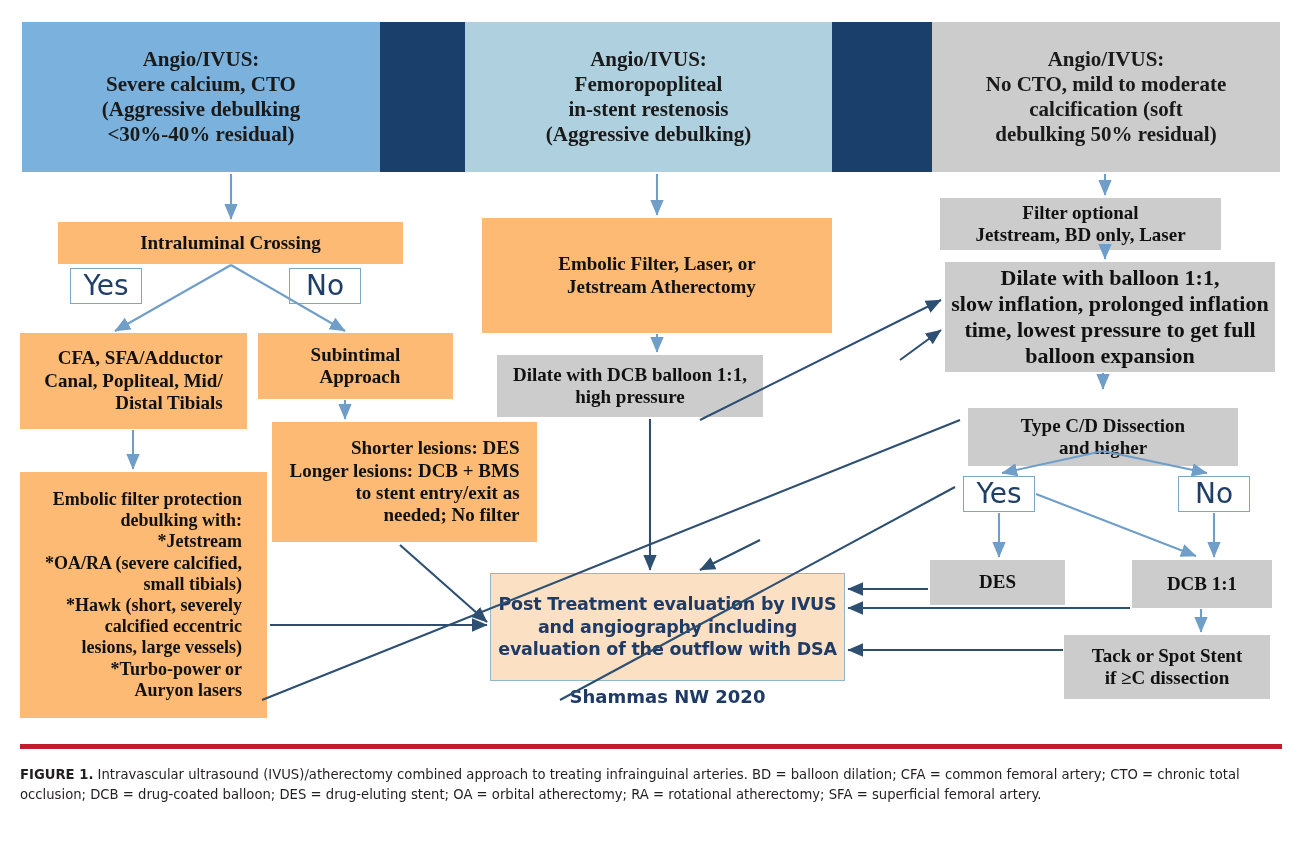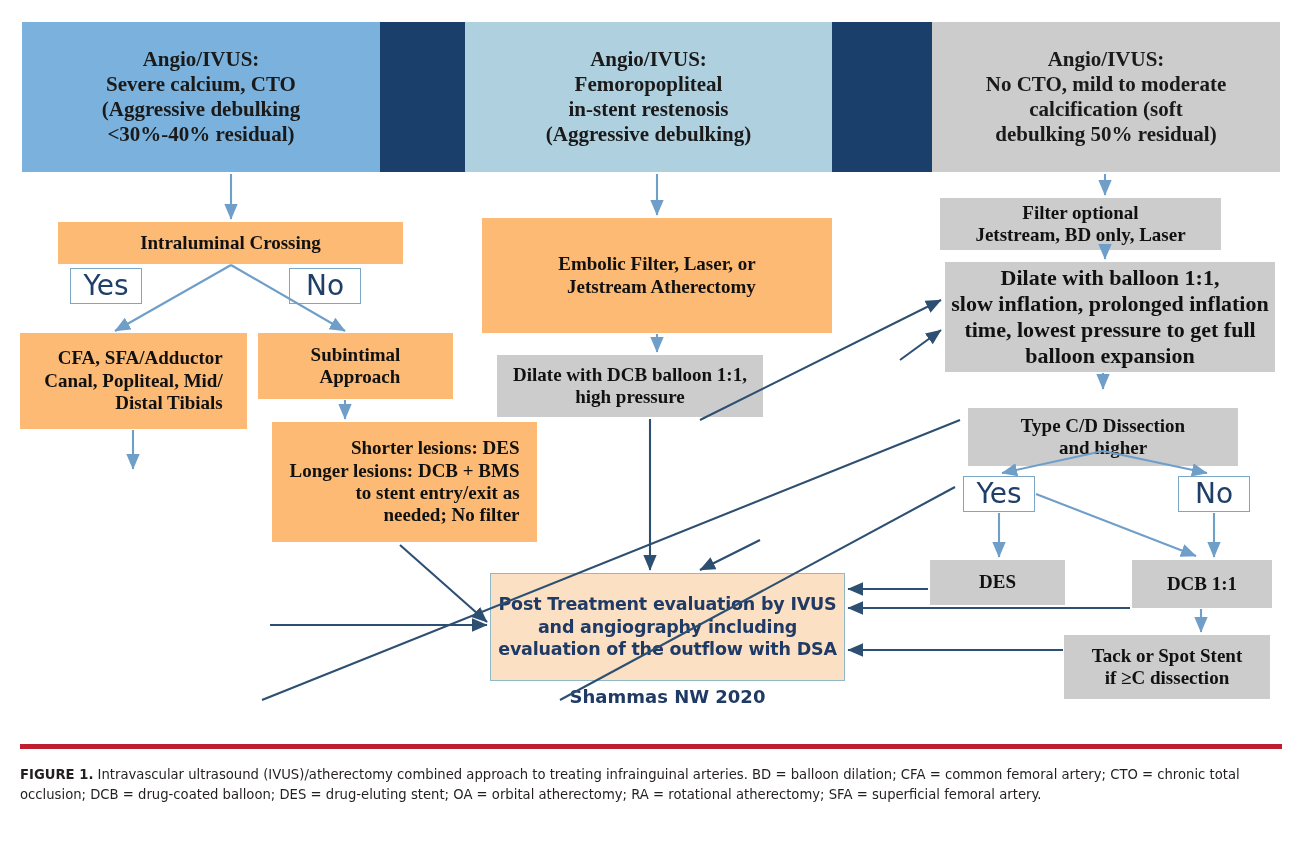--- a/index.html
+++ b/index.html
@@ -48,20 +48,21 @@
   <div class="box bbox" style="left:58px;top:222px;width:345px;height:42px;">Intraluminal Crossing</div>
 
   <div class="box yn" style="left:70px;top:268px;width:72px;height:36px;">Yes</div>
 
   <div class="box yn" style="left:289px;top:268px;width:72px;height:36px;">No</div>
 
   <div class="box bbox" style="left:20px;top:333px;width:227px;height:96px;padding:2px 6px;">CFA, SFA/Adductor<br>Canal, Popliteal, Mid/<br>Distal Tibials</div>
 
   <div class="box bbox" style="left:258px;top:333px;width:195px;height:66px;padding:2px 10px;">Subintimal<br>Approach</div>
 
+  <div class="box bbox" style="left:20px;top:472px;width:247px;height:246px;padding:4px 6px;font-size:18px;">Embolic filter protection<br>debulking with:<br>*Jetstream<br>*OA/RA (severe calcified,<br>small tibials)<br>*Hawk (short, severely<br>calcified eccentric<br>lesions, large vessels)<br>*Turbo-power or<br>Auryon lasers</div>
 
   <div class="box bbox" style="left:272px;top:422px;width:265px;height:120px;padding:4px 8px;">Shorter lesions: DES<br>Longer lesions: DCB + BMS<br>to stent entry/exit as<br>needed; No filter</div>
 
   <div class="box bbox" style="left:482px;top:218px;width:350px;height:115px;padding:2px 10px;">Embolic Filter, Laser, or<br>Jetstream Atherectomy</div>
 
   <div class="box gbox" style="left:497px;top:355px;width:266px;height:62px;padding:2px 10px;">Dilate with DCB balloon 1:1,<br>high pressure</div>
 
   <div class="box gbox" style="left:940px;top:198px;width:281px;height:52px;padding:2px 6px;">Filter optional<br>Jetstream, BD only, Laser</div>
 
   <div class="box gbox" style="left:945px;top:262px;width:330px;height:110px;padding:2px 6px;font-size:22px;">Dilate with balloon 1:1,<br>slow inflation, prolonged inflation<br>time, lowest pressure to get full<br>balloon expansion</div>

